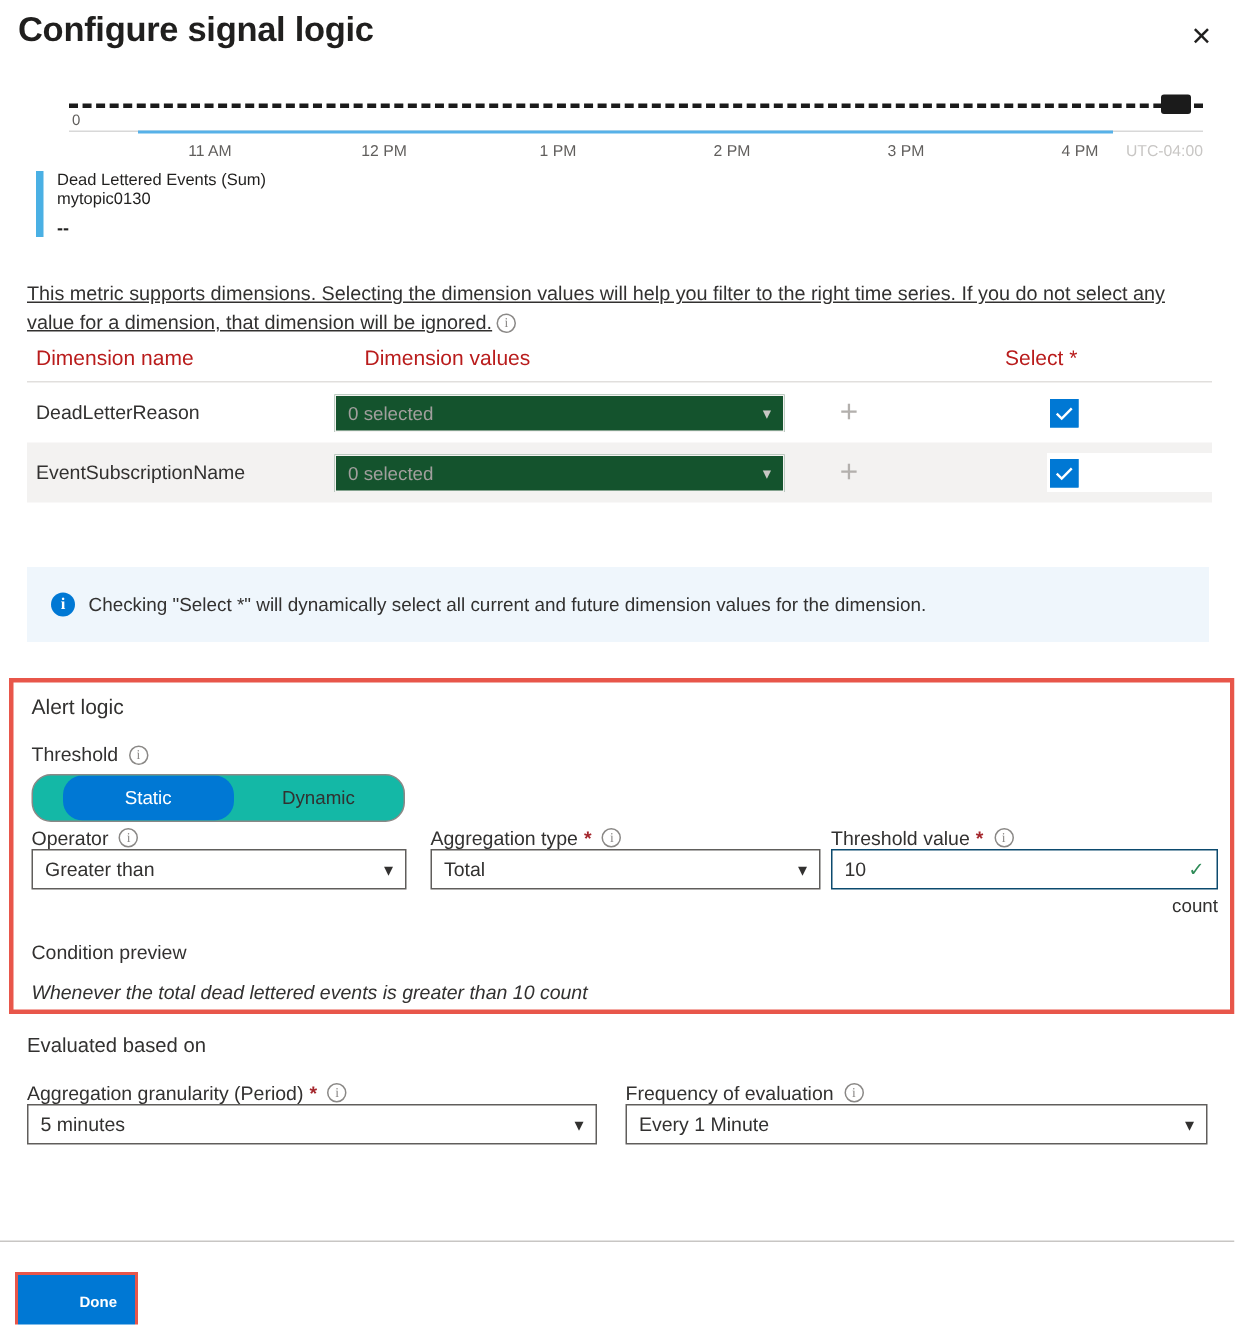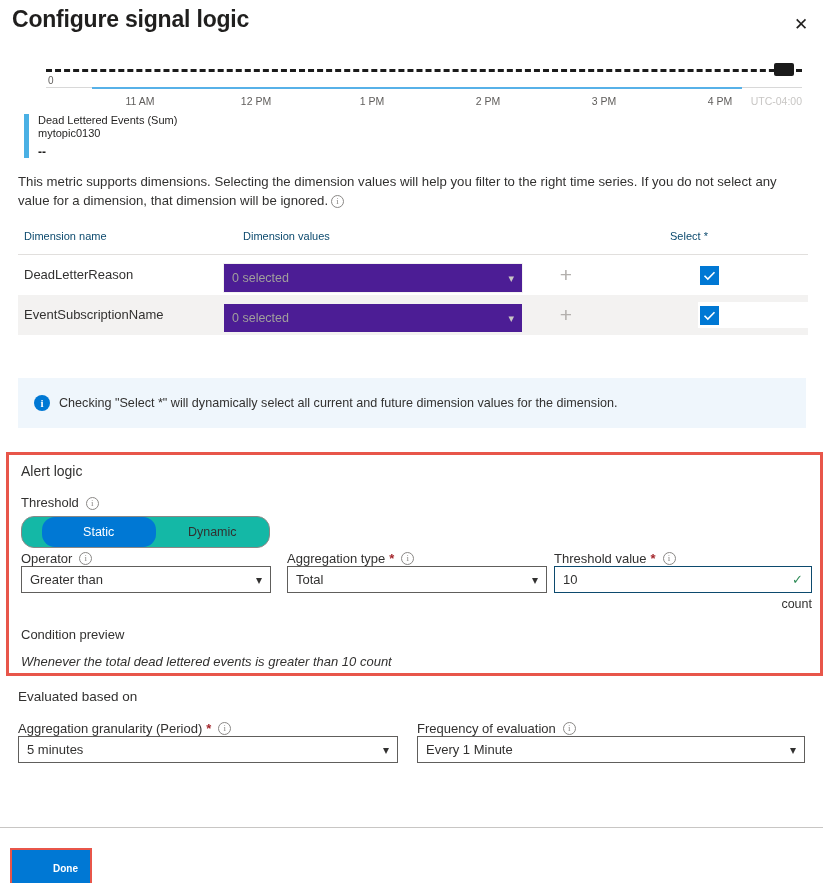--- a/index.html
+++ b/index.html
@@ -66,50 +66,50 @@
     position:absolute; left:0; top:0; width:5px; height:44px;
     background:#4ab0e4;
   }
   .legend-text { padding-left:14px; }
   .legend-l1 { font-size:11px; color:#201f1e; line-height:13px; }
   .legend-l2 { font-size:11px; color:#201f1e; line-height:13px; }
   .legend-l3 { font-size:12px; color:#201f1e; font-weight:700; margin-top:6px; line-height:12px; }
 
   
   .desc {
-    position:absolute; left:18px; top:172px; width:790px;
-    font-size:13.2px; line-height:19px; color:#323130;
+    position:absolute; left:18px; top:186px; width:790px;
+    font-size:13.2px; line-height:19px; color:#323130;text-decoration:underline;
   }
   .info-i {
     display:inline-block; width:13px; height:13px; border-radius:50%;
     border:1px solid #8a8886; color:#8a8886;
     font-size:9px; line-height:11px; text-align:center;
     vertical-align: 1px; margin-left:3px; font-family:"Liberation Serif", serif;
     cursor:pointer;
   }
 
   
   .table { position:absolute; left:18px; top:230px; width:790px; }
   .thead {
     height:25px; position:relative;
     border-bottom:1px solid #e1dfdd;
-    font-size:11px; color:#0c4a6e;
+    font-size:14px; color:#b91c1c;
   }
   .th-name { position:absolute; left:6px; top:0; }
   .th-values { position:absolute; left:205px; top:0;margin-left:20px; }
   .th-select { position:absolute; left:652px; top:0; }
 
   .trow { position:relative; height:40px; }
   .trow.alt { background:#f3f2f1; }
   .td-name {
     position:absolute; left:6px; top:12px; font-size:13px; color:#323130;
   }
   .dim-select {
     position:absolute; left:205px; top:8px;
-    width:300px; height:30px; background:#4c1d95;
+    width:300px; height:25px; background:#14532d;
     border:1px solid #f3f2f1; display:flex; align-items:center;
     padding:0 8px; font-size:12.5px; color:#a19f9d; cursor:default;
   }
   .dim-select .chev { margin-left:auto; color:#c8c6c4; font-size:11px; }
   .plus-btn {
     position:absolute; left:537px; top:10px;
     width:22px; height:22px; color:#b3b0ad; font-size:21px;
     line-height:20px; text-align:center; cursor:pointer; font-weight:300;
   }
   .cbox {

